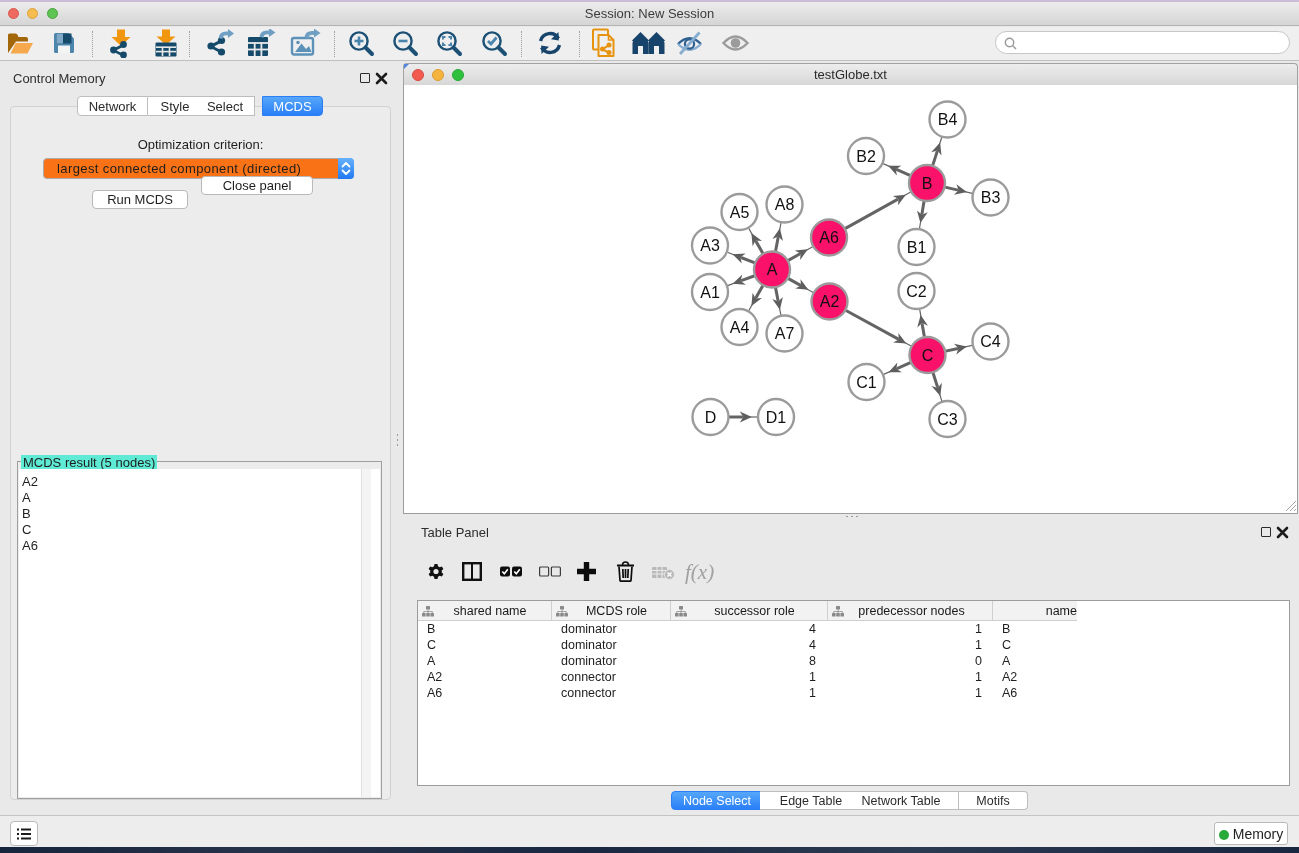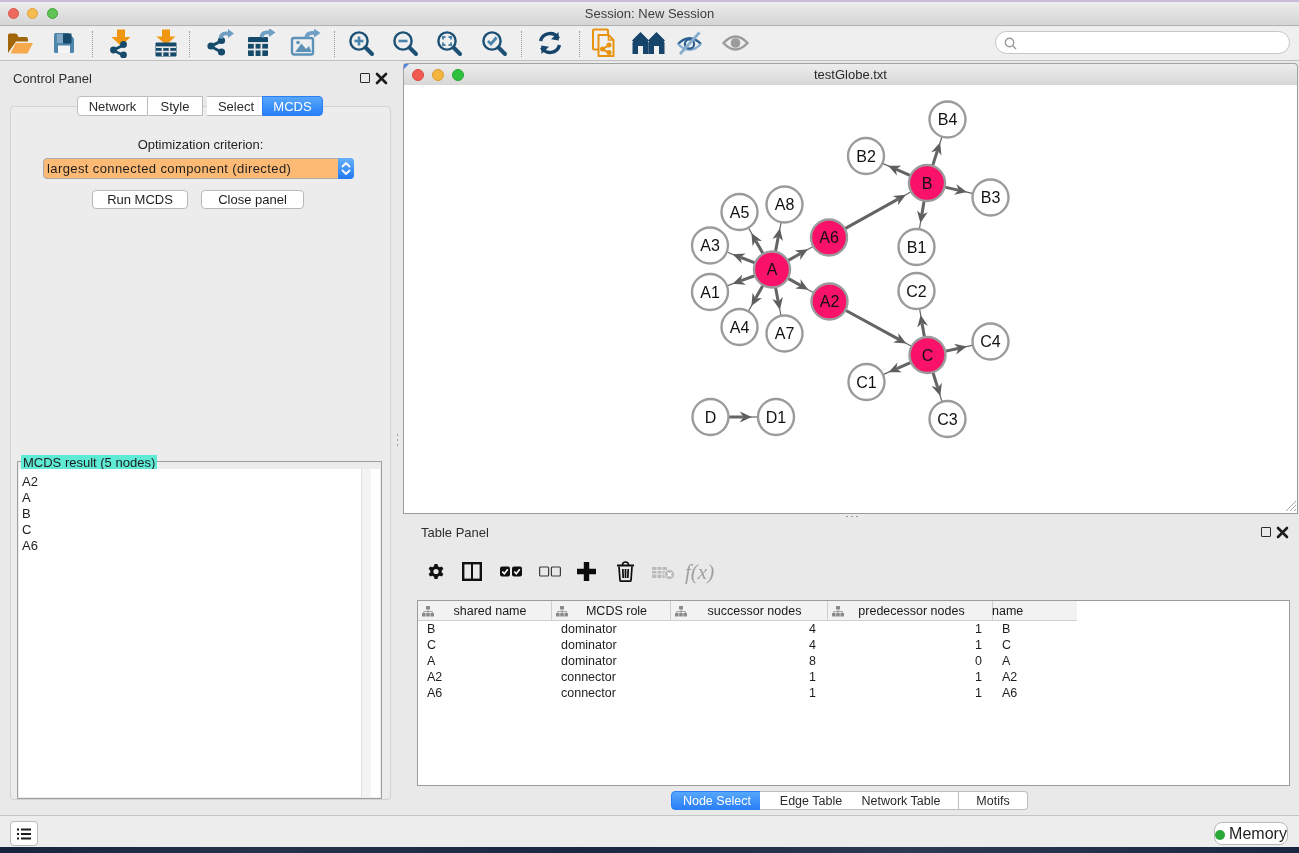--- a/index.html
+++ b/index.html
@@ -148,62 +148,62 @@
 <path d="M1.5 10 Q13.5 -3 25.5 10 Q13.5 23 1.5 10 Z" fill="none" stroke="#9b9b9b" stroke-width="2.4"></path>
 <circle cx="13.5" cy="10" r="4.8" fill="#9b9b9b"></circle>
   </svg>
 
 <div class="abs searchbox"></div>
 <svg class="abs" style="left:1003px;top:36px" width="16" height="16" viewBox="0 0 16 16">
     <circle cx="6.5" cy="6.5" r="4.2" fill="none" stroke="#9a9a9a" stroke-width="1.4"></circle>
     <line x1="9.8" y1="9.8" x2="13" y2="13" stroke="#9a9a9a" stroke-width="1.4"></line>
   </svg>
 
-<div class="abs panel-title" style="left:13px;top:71px">Control Panel</div>
+<div class="abs panel-title" style="left:13px;top:71px">Control Memory</div>
 <div class="abs floatbtn" style="left:360px;top:73px"></div>
 <svg class="abs" style="left:375px;top:72px" width="13" height="13" viewBox="0 0 13 13">
     <path d="M2 2 L11 11 M11 2 L2 11" stroke="#1c1c1c" stroke-width="2.6" stroke-linecap="round"></path>
   </svg>
 
 <div class="abs" style="left:10px;top:106px;width:381px;height:694px;background:#ececec;border:1px solid #d2d2d2;border-radius:4px"></div>
 
 <div class="tab" style="left:77px;top:96px;width:71px;border-radius:4px 0 0 4px">Network</div>
 <div class="tab" style="left:148px;top:96px;width:55px;border-left:0">Style</div>
-<div class="tab" style="left:207px;top:96px;width:59px;border-left:0">Select</div>
+<div class="tab" style="left:196px;top:96px;width:59px;border-left:0">Select</div>
 <div class="tab tabsel" style="left:262px;top:96px;width:61px;border-radius:0 4px 4px 0">MCDS</div>
 <div class="abs" style="left:14px;top:137px;width:373px;text-align:center">Optimization criterion:</div>
 
-<div class="abs" style="left:43px;top:158px;width:311px;height:21px;background:#fdba74;border:1px solid #ababab;border-radius:4px;line-height:20px;padding-left:3px;letter-spacing:0.4px;overflow:hidden">largest connected component (directed)</div>
+<div class="abs" style="left:43px;top:158px;width:311px;height:21px;background:#f97316;border:1px solid #ababab;border-radius:4px;line-height:20px;padding-left:13px;letter-spacing:0.4px;overflow:hidden">largest connected component (directed)</div>
 <div class="abs" style="left:338px;top:158px;width:16px;height:21px;background:linear-gradient(#66b1fb,#2179f2);border-radius:0 4px 4px 0"></div>
 <svg class="abs" style="left:340px;top:161px" width="12" height="15" viewBox="0 0 12 15">
     <path d="M2.5 5.5 L6 2 L9.5 5.5" fill="none" stroke="#fff" stroke-width="1.8" stroke-linecap="round" stroke-linejoin="round"></path>
     <path d="M2.5 9.5 L6 13 L9.5 9.5" fill="none" stroke="#fff" stroke-width="1.8" stroke-linecap="round" stroke-linejoin="round"></path>
   </svg>
 <div class="btn" style="left:92px;top:190px;width:96px;height:19px;line-height:18px">Run MCDS</div>
-<div class="btn" style="left:201px;top:190px;width:103px;height:19px;line-height:18px">Close panel</div>
+<div class="btn" style="left:201px;top:176px;width:112px;height:19px;line-height:18px">Close panel</div>
 
 <div class="abs" style="left:17px;top:461px;width:365px;height:338px;border:1px solid #9f9f9f"></div>
 <div class="abs" style="left:21px;top:455px;background:#5eead4;padding:0 2px">MCDS result (5 nodes)</div>
 <div class="abs" style="left:19px;top:469px;width:361px;height:328px;background:#fff"></div>
 <div class="abs" style="left:361px;top:469px;width:10px;height:328px;background:#f4f4f4;border-left:1px solid #e0e0e0"></div>
 <div class="abs" style="left:22px;top:474px;line-height:16px">A2<br>A<br>B<br>C<br>A6</div>
 
 <div class="abs" style="left:0;top:815px;width:1299px;height:32px;background:#ededed;border-top:1px solid #c4c4c4"></div>
 <div class="btn" style="left:10px;top:821px;width:28px;height:25px"></div>
 <svg class="abs" style="left:16px;top:827px" width="16" height="14" viewBox="0 0 16 14">
     <g stroke="#1a1a1a" stroke-width="2">
       <line x1="1" y1="2.5" x2="3" y2="2.5"></line>
       <line x1="5" y1="2.5" x2="15" y2="2.5"></line>
       <line x1="1" y1="7" x2="3" y2="7"></line>
       <line x1="5" y1="7" x2="15" y2="7"></line>
       <line x1="1" y1="11.5" x2="3" y2="11.5"></line>
       <line x1="5" y1="11.5" x2="15" y2="11.5"></line>
     </g>
   </svg>
-<div class="btn" style="left:1214px;top:822px;width:74px;height:23px;line-height:22px;font-size:16px;border-radius:8px"><span style="display:inline-block;width:10px;height:10px;border-radius:50%;background:#28a93a;margin-right:4px;vertical-align:-1px"></span>Memory</div>
+<div class="btn" style="left:1214px;top:822px;width:74px;height:23px;line-height:22px;font-size:14px;border-radius:3px"><span style="display:inline-block;width:10px;height:10px;border-radius:50%;background:#28a93a;margin-right:4px;vertical-align:-1px"></span>Memory</div>
 
 <div class="abs winbar" style="left:403px;top:63px;width:895px;height:23px;text-align:center;line-height:22px;color:#2a2a2a;font-size:13px">testGlobe.txt</div>
 <div class="abs" style="left:404px;top:64px;width:5px;height:5px;background:#5585dc;clip-path:polygon(0 0,100% 0,0 100%)"></div>
 <div class="abs tl" style="left:412px;top:69px;background:#f25a50;border:0.5px solid #d84a42"></div>
 <div class="abs tl" style="left:432px;top:69px;background:#f4b43d;border:0.5px solid #dd9c2f"></div>
 <div class="abs tl" style="left:452px;top:69px;background:#2fc13e;border:0.5px solid #27a934"></div>
 <div class="abs" style="left:403px;top:85px;width:895px;height:429px;background:#fff;border:1px solid #9c9c9c;border-top:0"></div>
 <svg class="abs" style="left:1285px;top:500px" width="12" height="12" viewBox="0 0 12 12">
     <g stroke="#a8a8a8" stroke-width="1">
       <line x1="11" y1="1" x2="1" y2="11"></line>
@@ -388,42 +388,42 @@
 <svg class="abs" style="left:556px;top:606px" width="12" height="11" viewBox="0 0 12 11">
     <g fill="#8a8a8a">
       <rect x="4" y="0" width="4" height="3.4" rx="0.5"></rect>
       <rect x="0" y="7" width="3.6" height="3.4" rx="0.5"></rect>
       <rect x="4.2" y="7" width="3.6" height="3.4" rx="0.5"></rect>
       <rect x="8.4" y="7" width="3.6" height="3.4" rx="0.5"></rect>
       <path d="M5.7 3.4 h0.8 v2 h-0.8 z M1.5 5.2 h9.2 v0.8 h-9.2 z M1.4 5.6 h0.8 v1.6 h-0.8 z M5.6 5.6 h0.8 v1.6 h-0.8 z M9.8 5.6 h0.8 v1.6 h-0.8 z"></path>
     </g>
   </svg>
 <div class="abs" style="left:827px;top:601px;width:1px;height:20px;background:#cfcfcf"></div>
-<div class="cell" style="left:670px;top:604px;width:157px;text-align:center;font-size:12.5px;color:#1a1a1a"><span style="margin-left:12px">successor nodes</span></div>
+<div class="cell" style="left:670px;top:604px;width:157px;text-align:center;font-size:12.5px;color:#1a1a1a"><span style="margin-left:12px">successor role</span></div>
 <svg class="abs" style="left:675px;top:606px" width="12" height="11" viewBox="0 0 12 11">
     <g fill="#8a8a8a">
       <rect x="4" y="0" width="4" height="3.4" rx="0.5"></rect>
       <rect x="0" y="7" width="3.6" height="3.4" rx="0.5"></rect>
       <rect x="4.2" y="7" width="3.6" height="3.4" rx="0.5"></rect>
       <rect x="8.4" y="7" width="3.6" height="3.4" rx="0.5"></rect>
       <path d="M5.7 3.4 h0.8 v2 h-0.8 z M1.5 5.2 h9.2 v0.8 h-9.2 z M1.4 5.6 h0.8 v1.6 h-0.8 z M5.6 5.6 h0.8 v1.6 h-0.8 z M9.8 5.6 h0.8 v1.6 h-0.8 z"></path>
     </g>
   </svg>
 <div class="abs" style="left:992px;top:601px;width:1px;height:20px;background:#cfcfcf"></div>
 <div class="cell" style="left:827px;top:604px;width:165px;text-align:center;font-size:12.5px;color:#1a1a1a"><span style="margin-left:4px">predecessor nodes</span></div>
 <svg class="abs" style="left:832px;top:606px" width="12" height="11" viewBox="0 0 12 11">
     <g fill="#8a8a8a">
       <rect x="4" y="0" width="4" height="3.4" rx="0.5"></rect>
       <rect x="0" y="7" width="3.6" height="3.4" rx="0.5"></rect>
       <rect x="4.2" y="7" width="3.6" height="3.4" rx="0.5"></rect>
       <rect x="8.4" y="7" width="3.6" height="3.4" rx="0.5"></rect>
       <path d="M5.7 3.4 h0.8 v2 h-0.8 z M1.5 5.2 h9.2 v0.8 h-9.2 z M1.4 5.6 h0.8 v1.6 h-0.8 z M5.6 5.6 h0.8 v1.6 h-0.8 z M9.8 5.6 h0.8 v1.6 h-0.8 z"></path>
     </g>
   </svg>
-<div class="cell" style="left:992px;top:604px;width:85px;text-align:left;font-size:12.5px;color:#1a1a1a"><span style="margin-left:0px">name</span></div>
+<div class="cell" style="left:992px;top:604px;width:85px;text-align:right;font-size:12.5px;color:#1a1a1a"><span style="margin-left:0px">name</span></div>
 <div class="abs" style="left:418px;top:620px;width:659px;height:1px;background:#cfcfcf"></div>
 <div class="cell" style="left:427px;top:622px;font-size:12.5px">B</div>
 <div class="cell" style="left:561px;top:622px;font-size:12.5px">dominator</div>
 <div class="cell" style="left:700px;top:622px;width:116px;text-align:right;font-size:12.5px">4</div>
 <div class="cell" style="left:860px;top:622px;width:122px;text-align:right;font-size:12.5px">1</div>
 <div class="cell" style="left:1002px;top:622px;font-size:12.5px">B</div>
 <div class="cell" style="left:427px;top:638px;font-size:12.5px">C</div>
 <div class="cell" style="left:561px;top:638px;font-size:12.5px">dominator</div>
 <div class="cell" style="left:700px;top:638px;width:116px;text-align:right;font-size:12.5px">4</div>
 <div class="cell" style="left:860px;top:638px;width:122px;text-align:right;font-size:12.5px">1</div>

